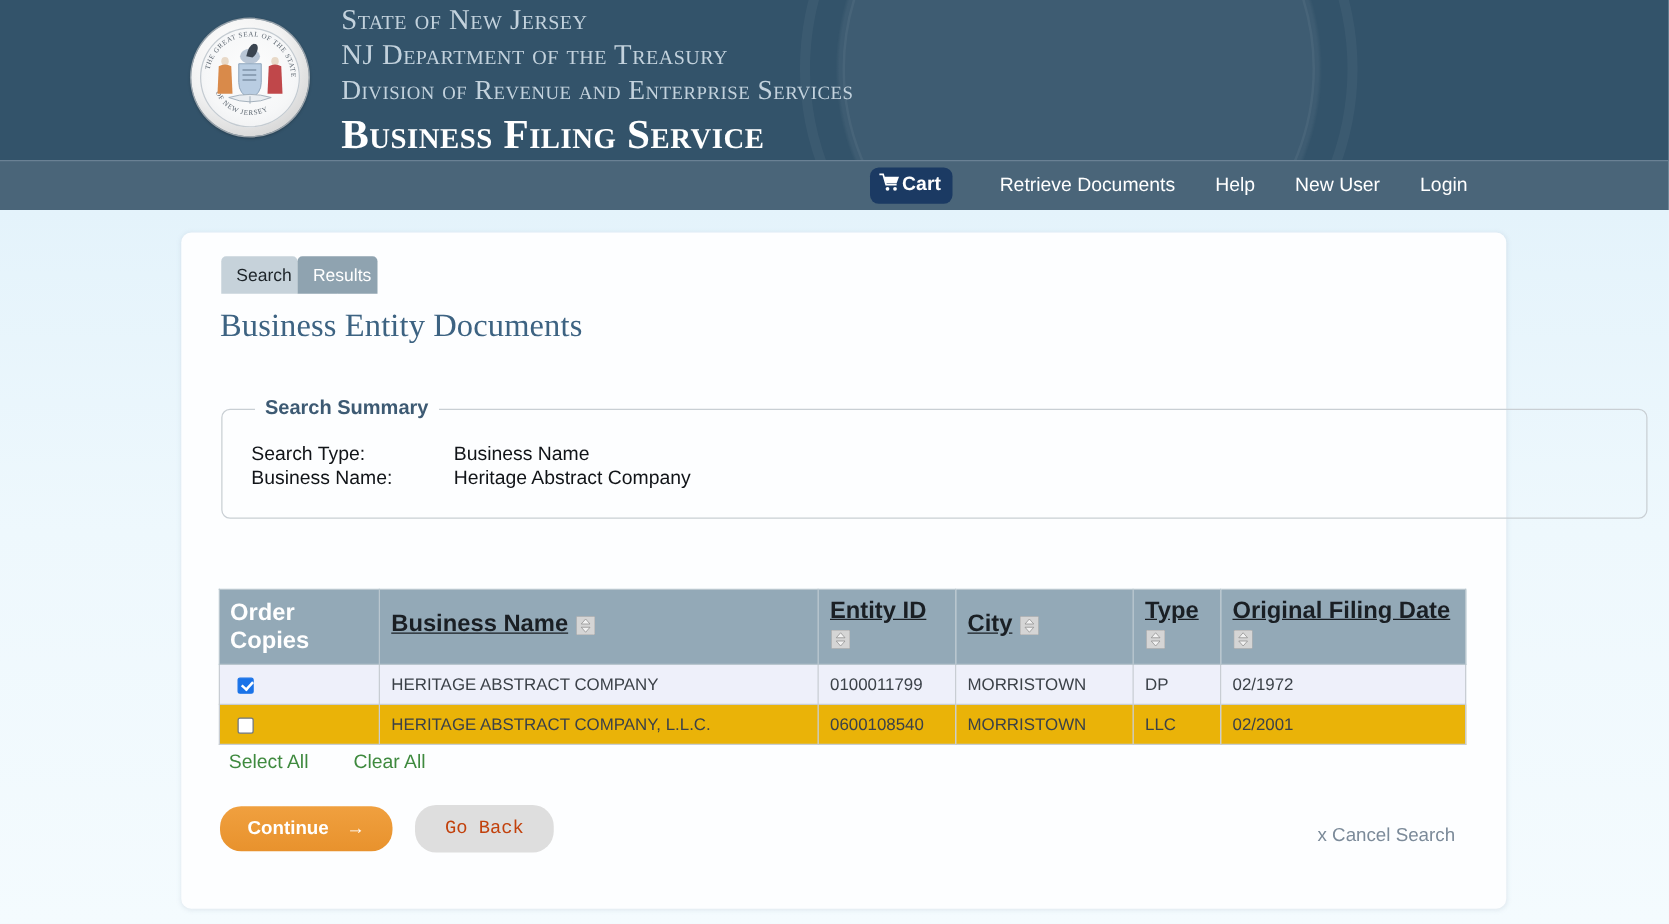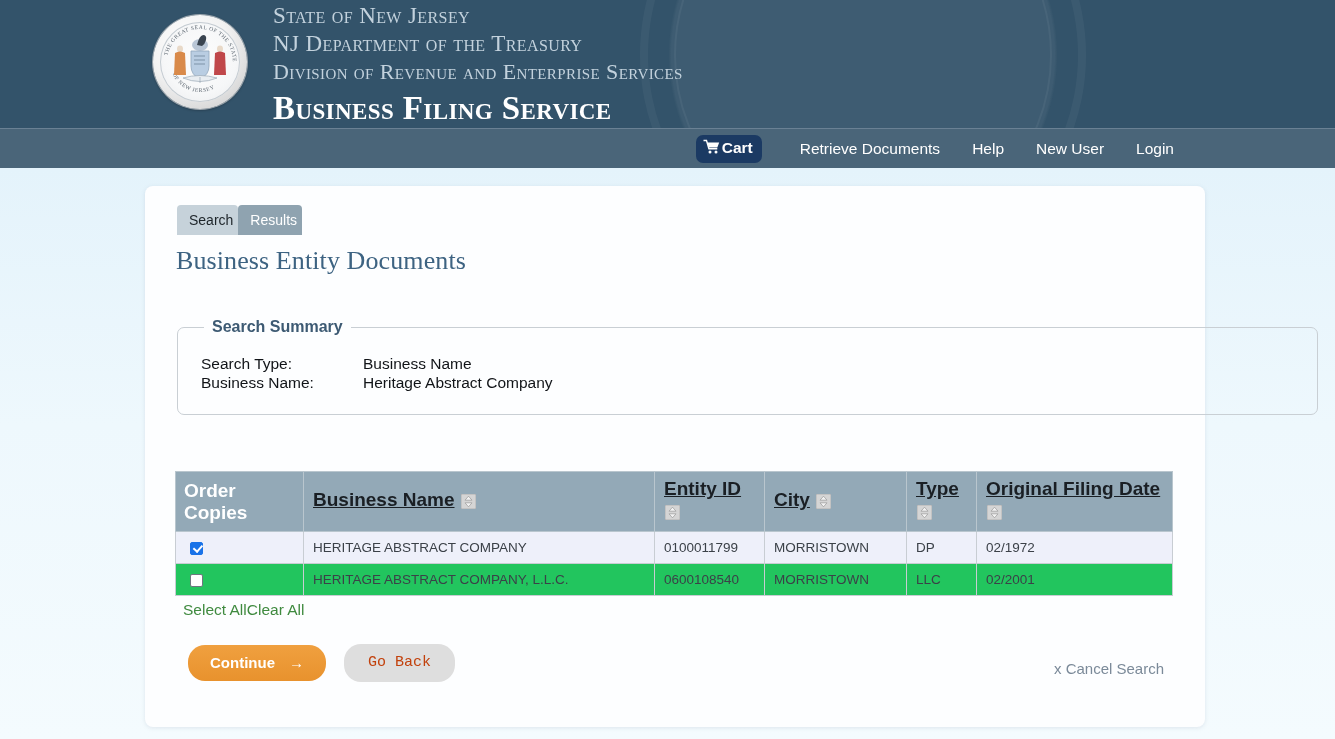--- a/index.html
+++ b/index.html
@@ -256,21 +256,21 @@
     display: inline-block;
     vertical-align: -3px;
     margin-left: 1px;
     cursor: pointer;
   }
   .results-table td {
     border: 1px solid #c8cdd3;
     padding: 7px 9px;
     color: #3b4148;
     font-size: 13.5px;
-    background: #22c55e;
+    background: #eab308;
     height: 17px;
   }
   .results-table tr.selected td { background: #eef0fa; }
   td.chk-cell { text-align: left; padding-left: 14px; }
 
   .checkbox {
     width: 13px; height: 13px;
     display: inline-block;
     vertical-align: middle;
     border: 1px solid #6e7680;
@@ -293,31 +293,32 @@
     border-width: 0 2px 2px 0;
     transform: rotate(42deg);
   }
 
   
   .link-row {
     position: absolute;
     left: 183px;
     top: 601px;
     display: flex;
+    gap: 36px;
     font-size: 15.5px;
   }
   .green-link {
     color: #3f8a3f;
     text-decoration: none;
     cursor: pointer;
   }
 
   .button-row {
     position: absolute;
-    left: 188px;
+    left: 176px;
     top: 644px;
     display: flex;
     align-items: center;
     gap: 18px;
   }
   .btn-continue {
     background: linear-gradient(180deg, #f0a03f 0%, #e8922d 100%);
     color: #ffffff;
     font-weight: 700;
     font-size: 15px;

